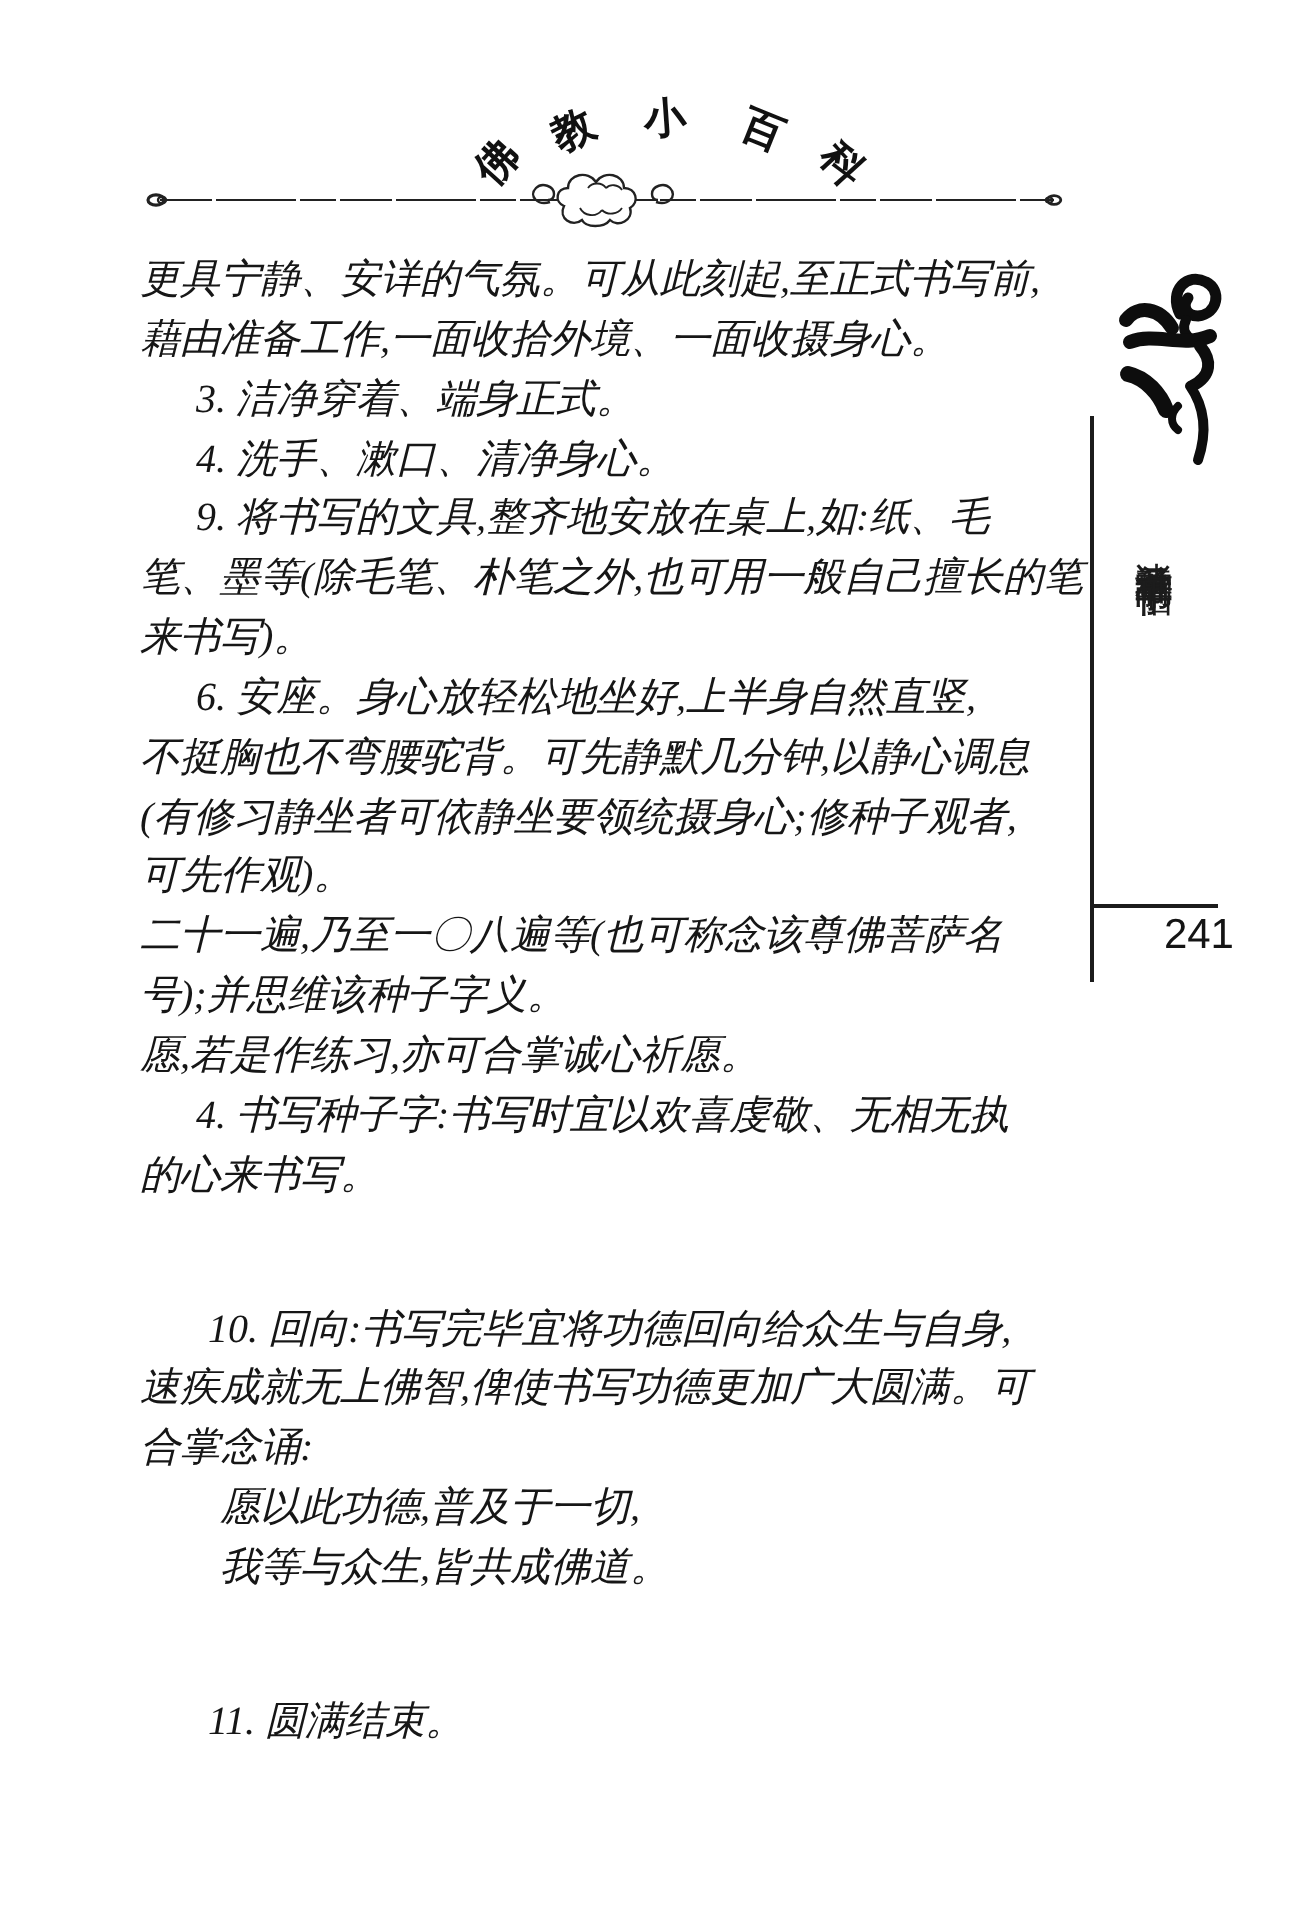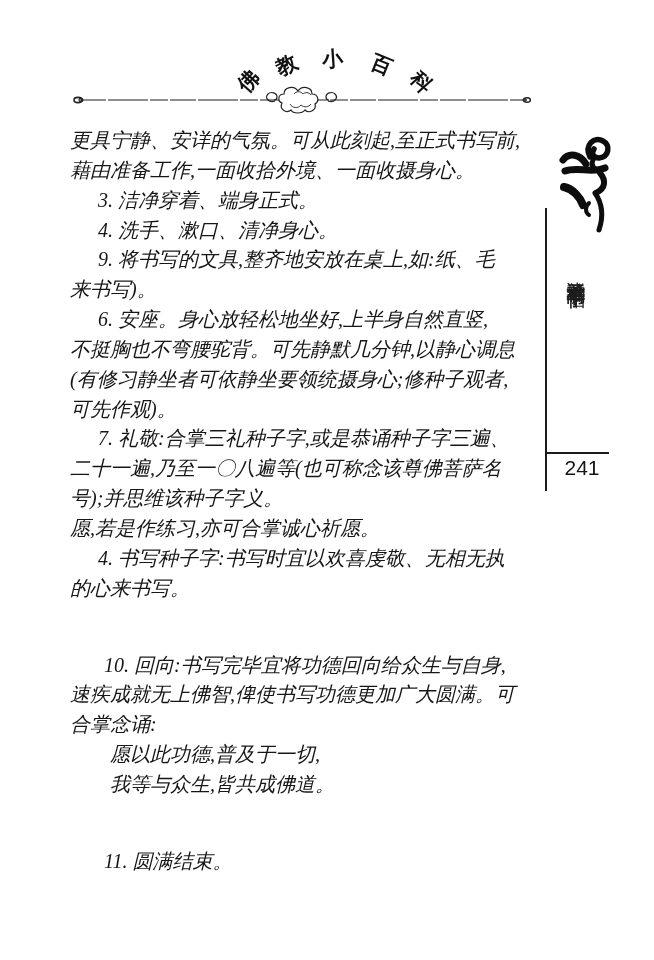--- a/index.html
+++ b/index.html
@@ -54,21 +54,21 @@
     writing-mode:vertical-rl;text-orientation:upright;
     font-size:19px;letter-spacing:1px;color:#1c1c1c;
     font-family:"Liberation Serif","DejaVu Serif",serif;
   }
   #side-rule-h{
     position:absolute;left:545px;top:452px;width:64px;height:2px;
     background:#1c1c1c;
   }
   #page-number{
     position:absolute;left:547px;top:456px;width:70px;
-    text-align:center;font-size:21px;color:#141414;
+    text-align:right;font-size:21px;color:#141414;
     font-family:"Liberation Sans","DejaVu Sans",sans-serif;
   }
 </style>
 </head>
 <body>
 
 <div id="page">
 
   <div id="arc-title">
 
@@ -111,32 +111,32 @@
       <div class="t-line flush">更具宁静、安详的气氛。可从此刻起,至正式书写前,</div>
 
       <div class="t-line flush">藉由准备工作,一面收拾外境、一面收摄身心。</div>
 
       <div class="t-line num">3. 洁净穿着、端身正式。</div>
 
       <div class="t-line num">4. 洗手、漱口、清净身心。</div>
 
       <div class="t-line num">9. 将书写的文具,整齐地安放在桌上,如:纸、毛</div>
 
+      <div class="t-line flush">笔、墨等(除毛笔、朴笔之外,也可用一般自己擅长的笔</div>
 
       <div class="t-line flush">来书写)。</div>
 
       <div class="t-line num">6. 安座。身心放轻松地坐好,上半身自然直竖,</div>
 
       <div class="t-line flush">不挺胸也不弯腰驼背。可先静默几分钟,以静心调息</div>
 
       <div class="t-line flush">(有修习静坐者可依静坐要领统摄身心;修种子观者,</div>
 
       <div class="t-line flush">可先作观)。</div>
 
-      <div class="t-line num">7. 礼敬:合掌三礼种子字,或是恭诵种子字三遍、</div>
 
       <div class="t-line flush">二十一遍,乃至一〇八遍等(也可称念该尊佛菩萨名</div>
 
       <div class="t-line flush">号);并思维该种子字义。</div>
 
 
       <div class="t-line flush">愿,若是作练习,亦可合掌诚心祈愿。</div>
 
       <div class="t-line num">4. 书写种子字:书写时宜以欢喜虔敬、无相无执</div>
 

